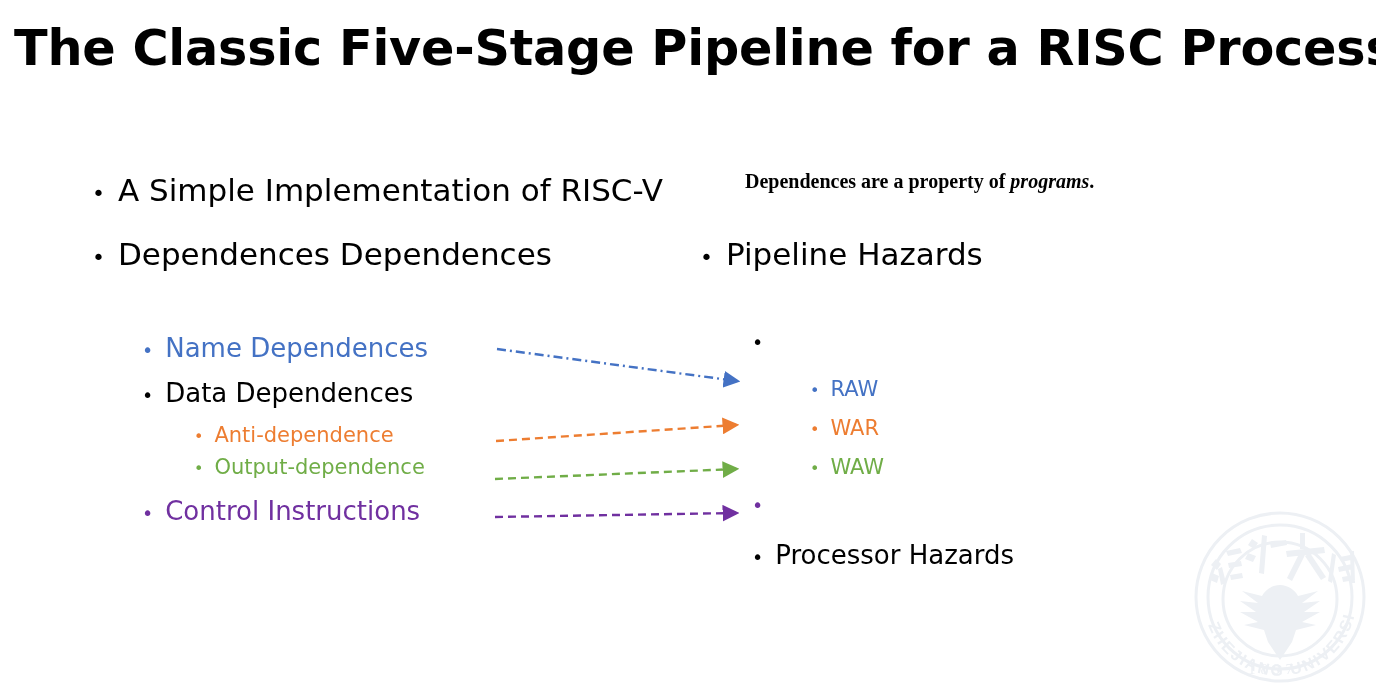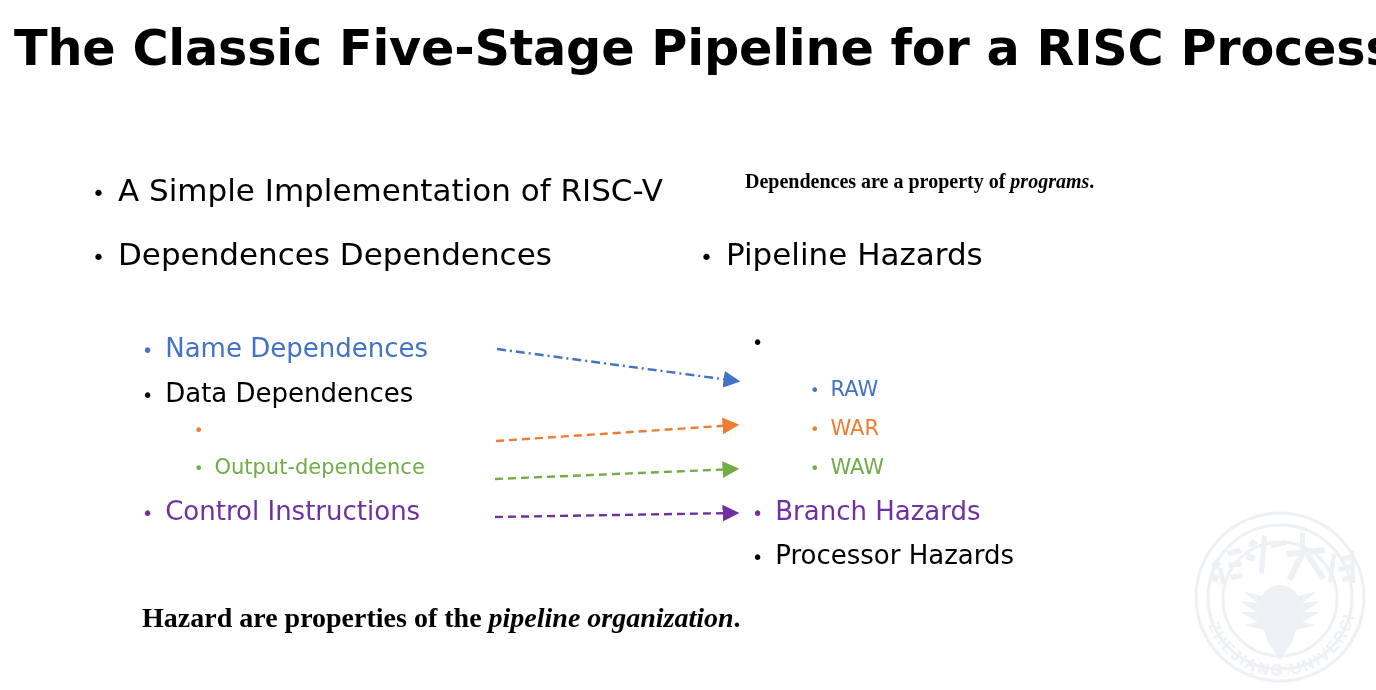--- a/index.html
+++ b/index.html
@@ -134,20 +134,21 @@
     <span class="btxt c-blue">Name Dependences</span>
   </div>
 
   <div class="brow lvl2" style="left:142px; top:378px;">
     <span class="bdot c-black">•</span>
     <span class="btxt c-black">Data Dependences</span>
   </div>
 
   <div class="brow lvl3" style="left:194px; top:423px;">
     <span class="bdot c-orange">•</span>
+    <span class="btxt c-orange">Anti-dependence</span>
   </div>
 
   <div class="brow lvl3" style="left:194px; top:455px;">
     <span class="bdot c-green">•</span>
     <span class="btxt c-green">Output-dependence</span>
   </div>
 
   <div class="brow lvl2" style="left:142px; top:496px;">
     <span class="bdot c-purple">•</span>
     <span class="btxt c-purple">Control Instructions</span>
@@ -172,35 +173,31 @@
     <span class="btxt c-orange">WAR</span>
   </div>
 
   <div class="brow lvl3" style="left:810px; top:455px;">
     <span class="bdot c-green">•</span>
     <span class="btxt c-green">WAW</span>
   </div>
 
   <div class="brow lvl2" style="left:752px; top:496px;">
     <span class="bdot c-purple">•</span>
-    <span class="btxt c-purple">Branch Hazards</span>
   </div>
 
   <div class="brow lvl2" style="left:752px; top:540px;">
     <span class="bdot c-black">•</span>
     <span class="btxt c-black">Processor Hazards</span>
   </div>
 
   <div class="serif-line" id="prop-programs">
     <span>Dependences are a property of </span><em>programs</em><span>.</span>
   </div>
 
-  <div class="serif-line" id="prop-pipeline">
-    <span>Hazard are properties of the </span><em>pipeline organization</em><span>.</span>
-  </div>
 
   <svg id="arrow-layer" viewBox="0 0 1376 690">
     <defs>
       <marker id="ah-blue" markerWidth="7" markerHeight="7" refX="5.6" refY="3.5" orient="auto">
         <path d="M0,0 L7,3.5 L0,7 Z" fill="#4472C4"></path>
       </marker>
       <marker id="ah-orange" markerWidth="7" markerHeight="7" refX="5.6" refY="3.5" orient="auto">
         <path d="M0,0 L7,3.5 L0,7 Z" fill="#ED7D31"></path>
       </marker>
       <marker id="ah-green" markerWidth="7" markerHeight="7" refX="5.6" refY="3.5" orient="auto">

